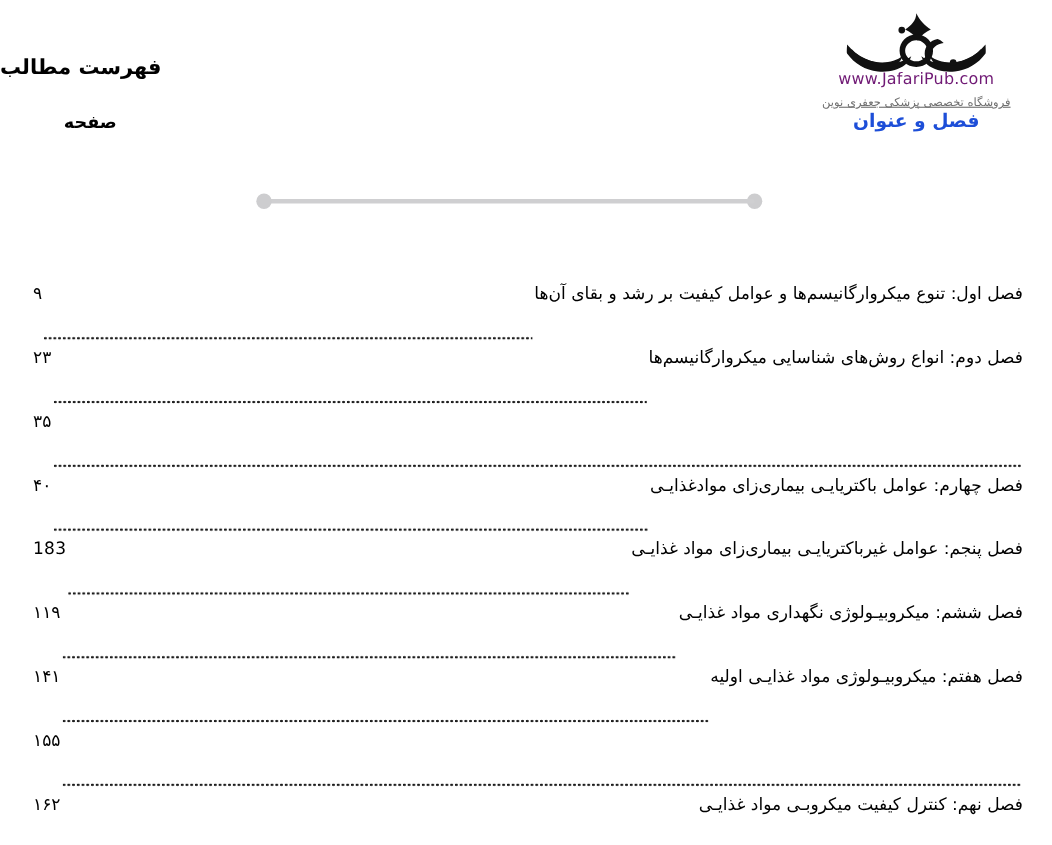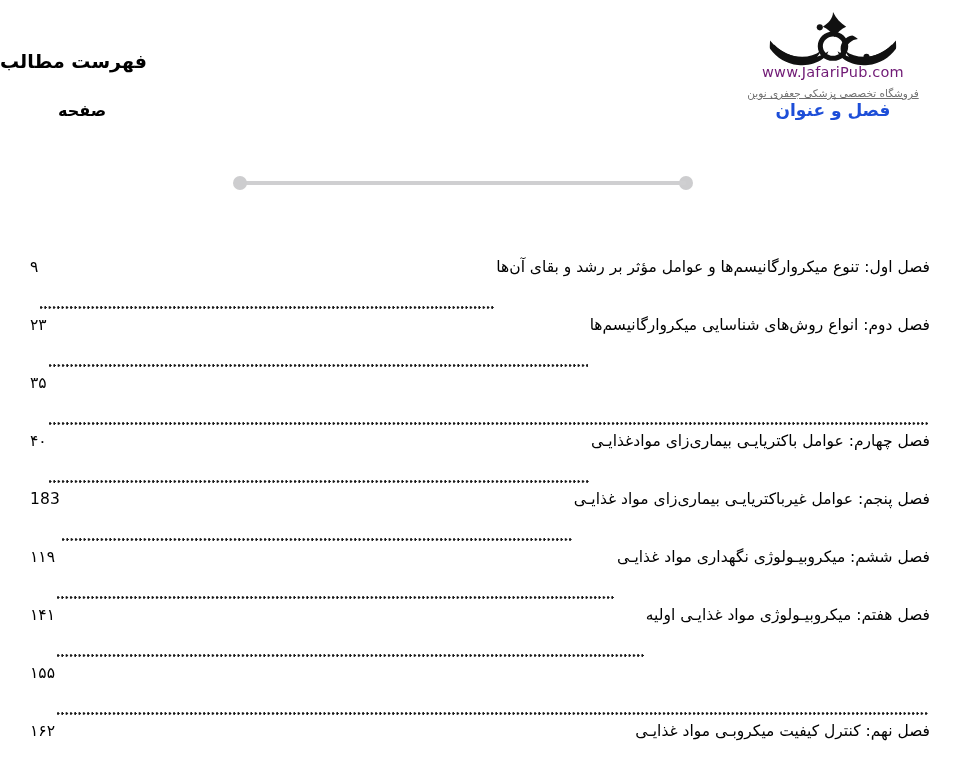--- a/index.html
+++ b/index.html
@@ -186,21 +186,21 @@
 <div class="col-head-left">صفحه</div>
 
 <div class="divider">
   <div class="divider-dot start"></div>
   <div class="divider-line"></div>
   <div class="divider-dot end"></div>
 </div>
 
 <div class="toc" id="toc-list">
     <div class="toc-entry">
-      <span class="entry-title">فصل اول: تنوع میکروارگانیسم‌ها و عوامل مؤثر بر رشد و بقای آن‌ها</span>
+      <span class="entry-title">فصل اول: تنوع میکروارگانیسم‌ها و عوامل کیفیت بر رشد و بقای آن‌ها</span>
       <span class="leader"></span>
       <span class="entry-page">۹</span>
     </div>
     <div class="toc-entry">
       <span class="entry-title">فصل دوم: انواع روش‌های شناسایی میکروارگانیسم‌ها</span>
       <span class="leader"></span>
       <span class="entry-page">۲۳</span>
     </div>
     <div class="toc-entry">
       <span class="leader"></span>

